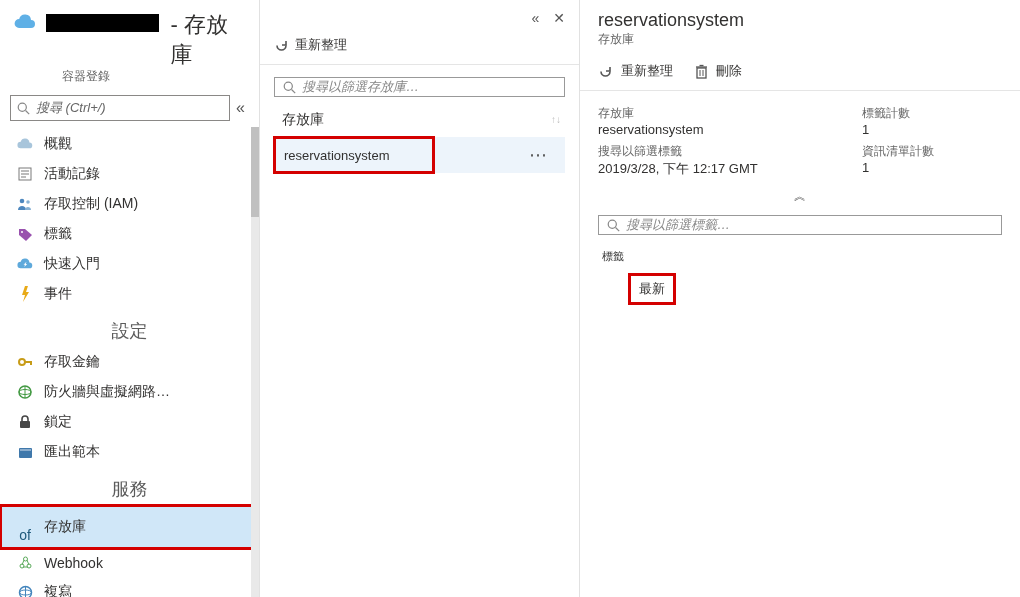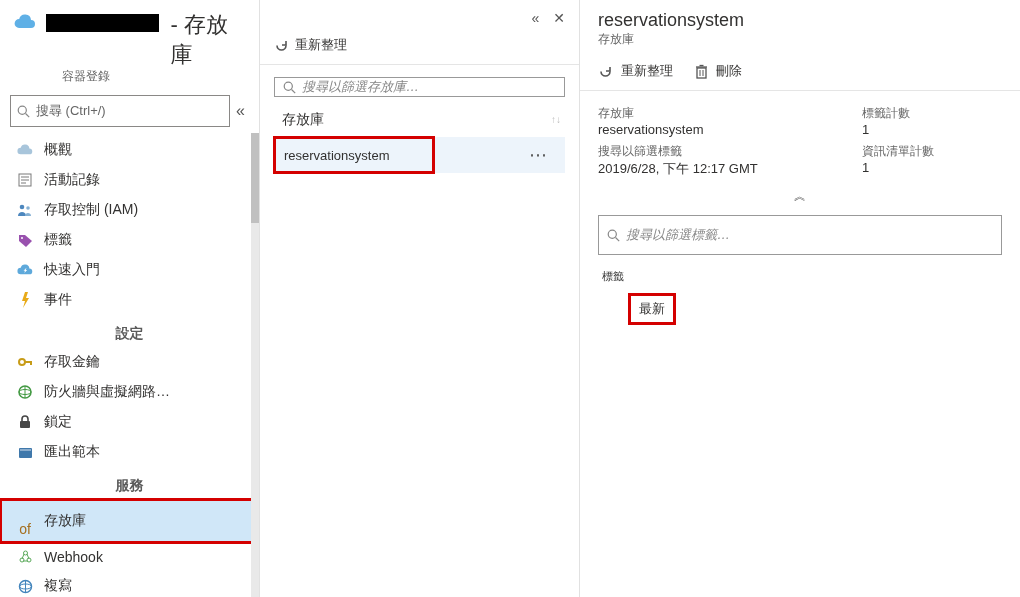--- a/index.html
+++ b/index.html
@@ -35,25 +35,26 @@
     gap: 12px;
   }
   .blade-title .redact {
     display:inline-block; width:120px; height:18px; background:#000;
   }
   .blade-subtitle { font-size: 12px; color: #666; margin-top: -2px; margin-left: 16px;}
   .search-row { padding: 4px 10px 6px 10px; display:flex; align-items:center;}
   .search-box {
     flex:1;
     border: 1px solid #8a8886;
-    height: 32px;
+    height: 26px;
     display: flex;
     align-items: center;
     padding: 12px 6px;
     color: #666;
+    font-style: italic;
   }
   .search-box svg, .search-box .mag { margin-right: 6px; flex-shrink:0;}
   .collapse-chevron {
     font-size: 16px; color:#555; padding: 0 4px 0 6px; cursor:pointer;
   }
   .nav-scroll {
     flex:1; overflow-y: hidden; position:relative;text-align:center;
   }
   .nav-scroll::after{
     content:""; position:absolute; right:0; top:0; width:8px; height:100%;
@@ -66,21 +67,21 @@
   .nav-list { list-style:none; padding: 2px 0 10px 0;}
   .nav-item {
     display:flex; align-items:center; gap:10px;
     padding: 6px 10px 6px 16px;
     font-size: 14px; color:#323130; cursor:pointer;
   }
   .nav-item .ic { width:18px; display:flex; justify-content:center; opacity:.9;}
   .nav-item.selected { background:#d0e7f8; }
   .nav-section-title {
     padding: 10px 14px 4px 14px;
-    color:#5b5b5b; font-size:14px;font-weight:bold;
+    color:#5b5b5b; font-size:18px;
   }
   .hl-red { outline:3px solid #d40000; outline-offset:-2px; }
   
   .panel-mid {
     width: 320px;
     border-right: 1px solid #e1e1e1;
     display:flex; flex-direction:column;
   }
   .mid-top-icons {
     display:flex; justify-content:flex-end; gap:14px;
@@ -124,30 +125,30 @@
   }
   .right-body { padding: 14px 18px; }
   .meta-grid {
     display:grid; grid-template-columns: 1fr 140px; row-gap:6px; column-gap:10px;
     font-size:13px; margin-bottom: 6px;
   }
   .meta-label { color:#666; font-size:12px;}
   .meta-val { color:#323130; font-size:13px;}
   .collapse-up { text-align:center; color:#666; padding:4px 0 10px 0; font-size:12px;}
   .tag-search {
-    border:1px solid #999; height:40px; display:flex; align-items:center;
+    border:1px solid #999; height:20px; display:flex; align-items:center;
     padding:0 8px; color:#888; font-style:italic; margin-bottom:14px;
   }
   .tag-col-label { font-size:11px; color:#333; padding-left:4px; margin-bottom:10px;}
   .tag-row {
     padding:6px 10px; font-size:13px; display:inline-block;margin-left:31px;
   }
   
   svg { display:block; }
-  .muted { color:#a16207;margin-top:16px; }
+  .muted { color:#0c4a6e;margin-top:16px; }
 </style>
 </head>
 <body>
 
 <div class="panel-left">
   <div class="blade-header">
     <span class="cloud-icon">
       <svg width="22" height="16" viewBox="0 0 22 16">
           <path fill="#5fb0e6" d="M17 6a6 6 0 00-11.8-1A4.5 4.5 0 005 14h12a4 4 0 000-8z"></path>
         </svg>
@@ -366,21 +367,21 @@
       <div>
         <div class="meta-label">存放庫</div>
         <div class="meta-val">reservationsystem</div>
       </div>
       <div>
         <div class="meta-label">標籤計數</div>
         <div class="meta-val">1</div>
       </div>
       <div>
         <div class="meta-label">搜尋以篩選標籤</div>
-        <div class="meta-val">2019/6/28, 下午 12:17 GMT</div>
+        <div class="meta-val">2019/3/28, 下午 12:17 GMT</div>
       </div>
       <div>
         <div class="meta-label">資訊清單計數</div>
         <div class="meta-val">1</div>
       </div>
     </div>
     <div class="collapse-up">︽</div>
 
     <div class="tag-search">
       <svg width="13" height="13" viewBox="0 0 16 16" style="margin-right:6px">

